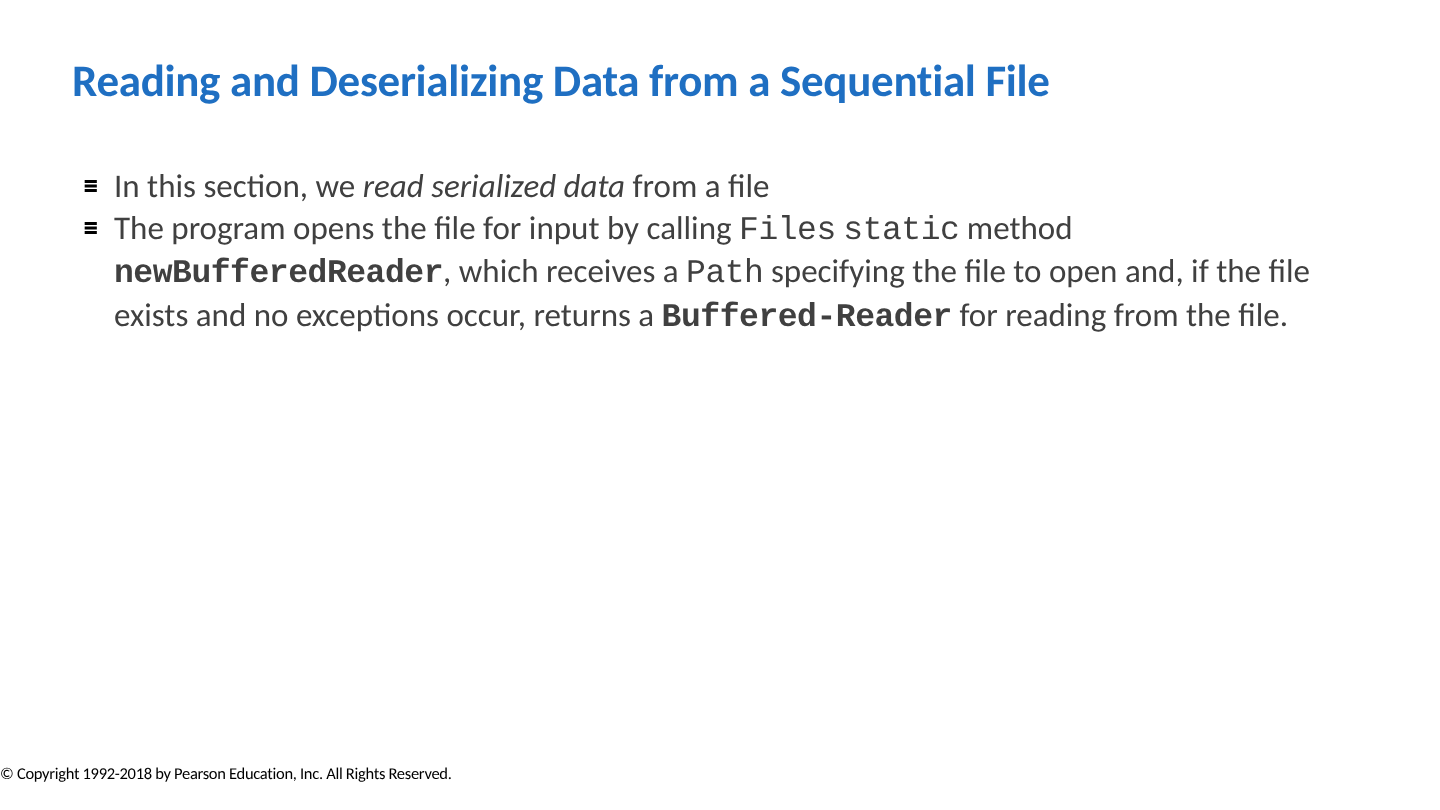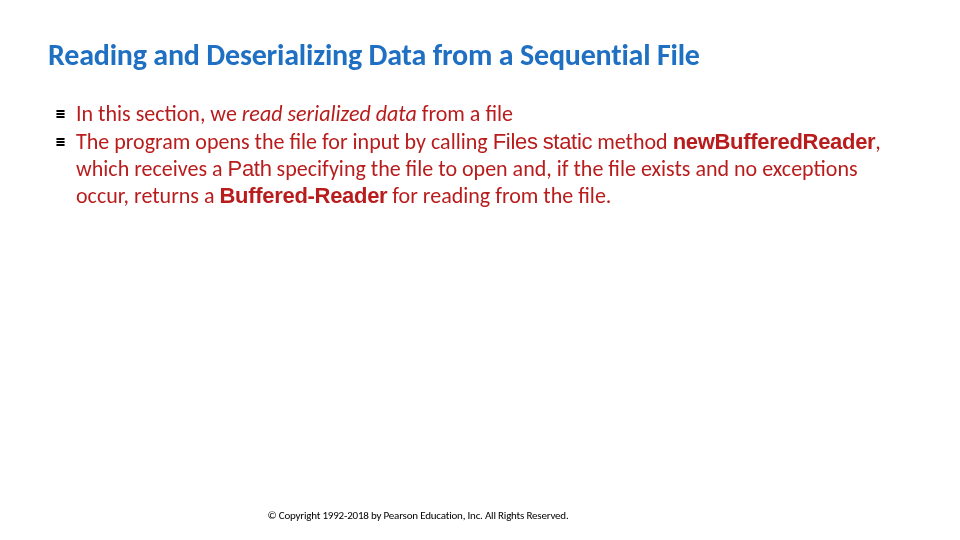--- a/index.html
+++ b/index.html
@@ -17,33 +17,33 @@
     width: 960px;
     height: 540px;
     box-sizing: border-box;
     padding: 38px 48px 0 48px;
   }
   .title {
     font-size: 30px;
     font-weight: 700;
     color: #1f6fc2;
     letter-spacing: -0.2px;
-    margin: 0 0 28px 0;
+    margin: 0 0 38px 0;
     line-height: 1.15;
   }
   .bullets {
     list-style: none;
     margin: 0;
     padding: 0 0 0 14px;
   }
   .bullets li {
     position: relative;
     font-size: 22px;
     line-height: 1.22;
-    color: #b91c1c;
+    color: #404040;
     padding-left: 14px;
     margin: 0 0 2px 0;
   }
   .bullets li::before {
     content: "";
     position: absolute;
     left: -6px;
     top: 0.55em;
     width: 9px;
     height: 2px;
@@ -54,28 +54,28 @@
     transform: scaleX(0.9);
   }
   .bullets li::after {
     content: "";
     position: absolute;
     left: -6px;
     top: 0.55em;
     width: 0; height: 0;
   }
   .ital { font-style: italic; }
-  .mono { font-family: Liberation Sans, sans-serif; letter-spacing: -0.3px; text-align: right; }
+  .mono { font-family: Liberation Mono, monospace; letter-spacing: -0.3px; text-align: right; }
   .bold { font-weight: 700; }
   .footer {
     position: absolute;
     bottom: 18px;
     left: 0;
     width: 836px;
-    text-align: center;
+    text-align: left;
     font-size: 11px;
     color: #000;
     letter-spacing: -0.2px;
   }
 </style>
 </head>
 <body>
 
 <div class="slide">
   <h1 class="title">Reading and Deserializing Data from a Sequential File</h1>

